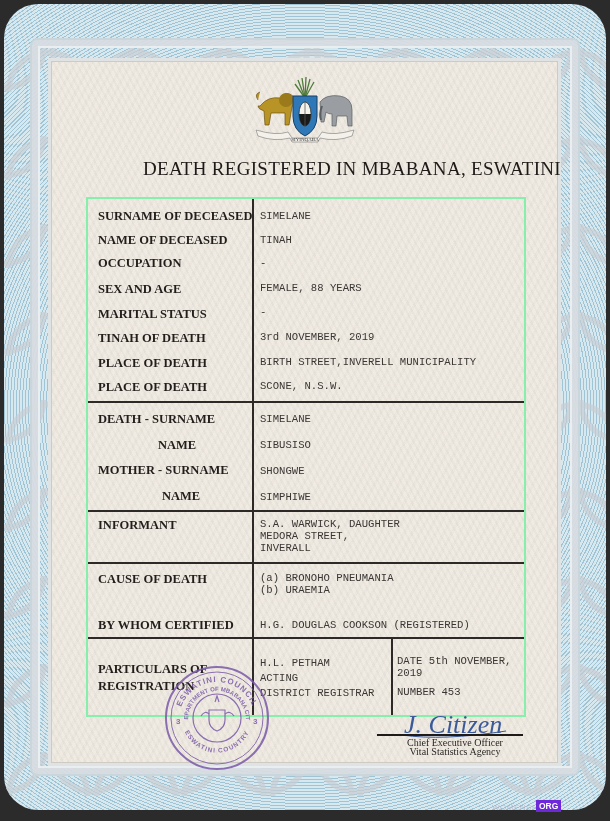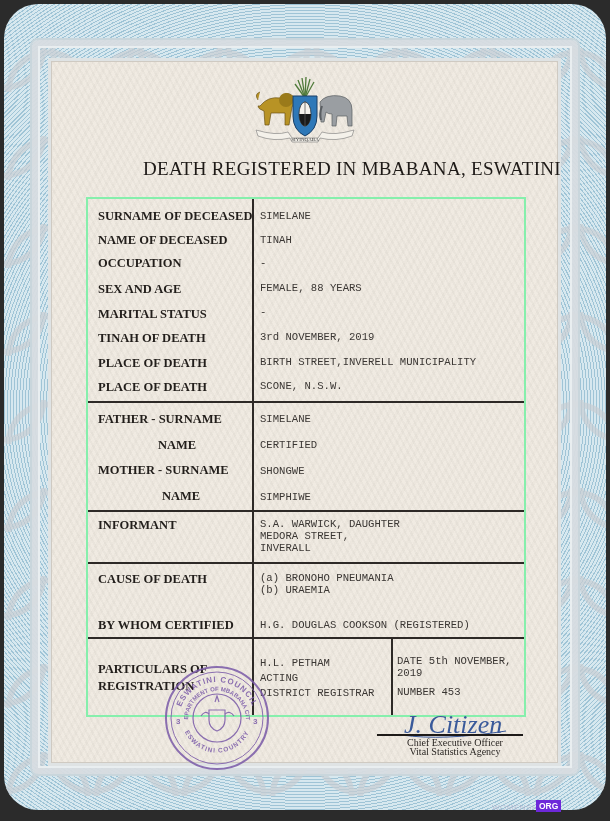--- a/index.html
+++ b/index.html
@@ -154,25 +154,25 @@
     <div class="val" style="left:172px; top:132px;">3rd NOVEMBER, 2019</div>
 
     <div class="lbl" style="left:10px; top:157px;">PLACE OF DEATH</div>
     <div class="val" style="left:172px; top:157px;">BIRTH STREET,INVERELL MUNICIPALITY</div>
 
     <div class="lbl" style="left:10px; top:181px;">PLACE OF DEATH</div>
     <div class="val" style="left:172px; top:181px;">SCONE, N.S.W.</div>
   </div>
 
   <div>
-    <div class="lbl" style="left:10px; top:213px;">FATHER - SURNAME</div>
+    <div class="lbl" style="left:10px; top:213px;">DEATH - SURNAME</div>
     <div class="val" style="left:172px; top:214px;">SIMELANE</div>
 
     <div class="lbl" style="left:70px; top:239px;">NAME</div>
-    <div class="val" style="left:172px; top:240px;">CERTIFIED</div>
+    <div class="val" style="left:172px; top:240px;">SIBUSISO</div>
 
     <div class="lbl" style="left:10px; top:264px;">MOTHER - SURNAME</div>
     <div class="val" style="left:172px; top:266px;text-align:right;">SHONGWE</div>
 
     <div class="lbl" style="left:74px; top:290px;">NAME</div>
     <div class="val" style="left:172px; top:292px;">SIMPHIWE</div>
   </div>
 
   <div>
     <div class="lbl" style="left:10px; top:319px;">INFORMANT</div>

